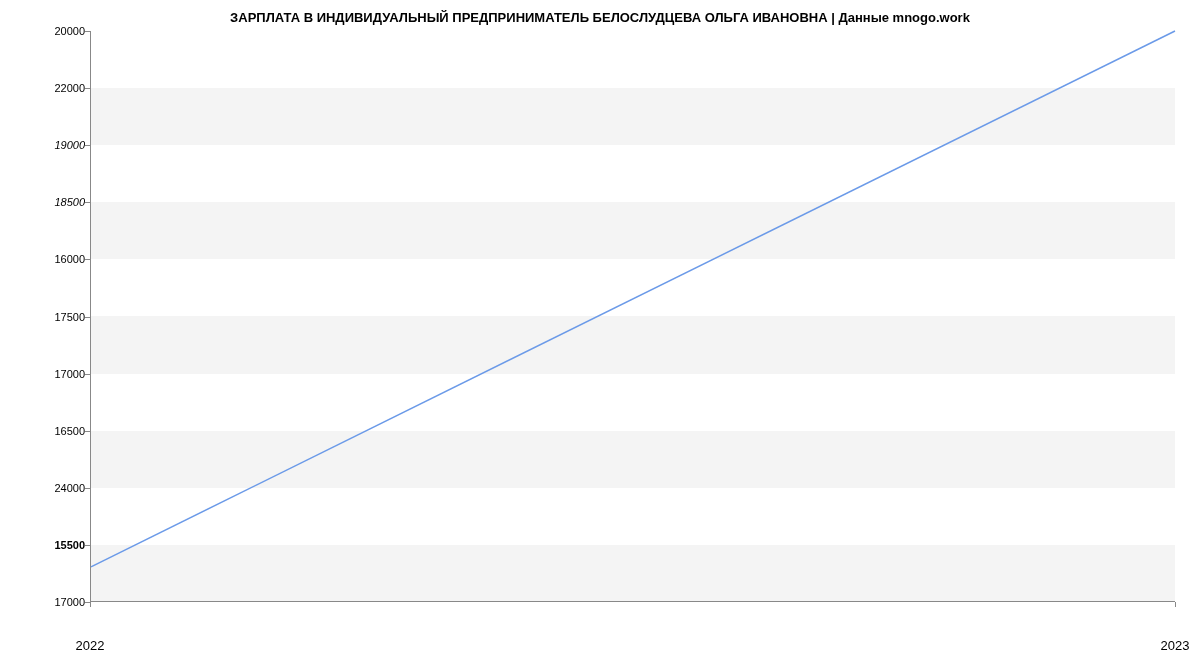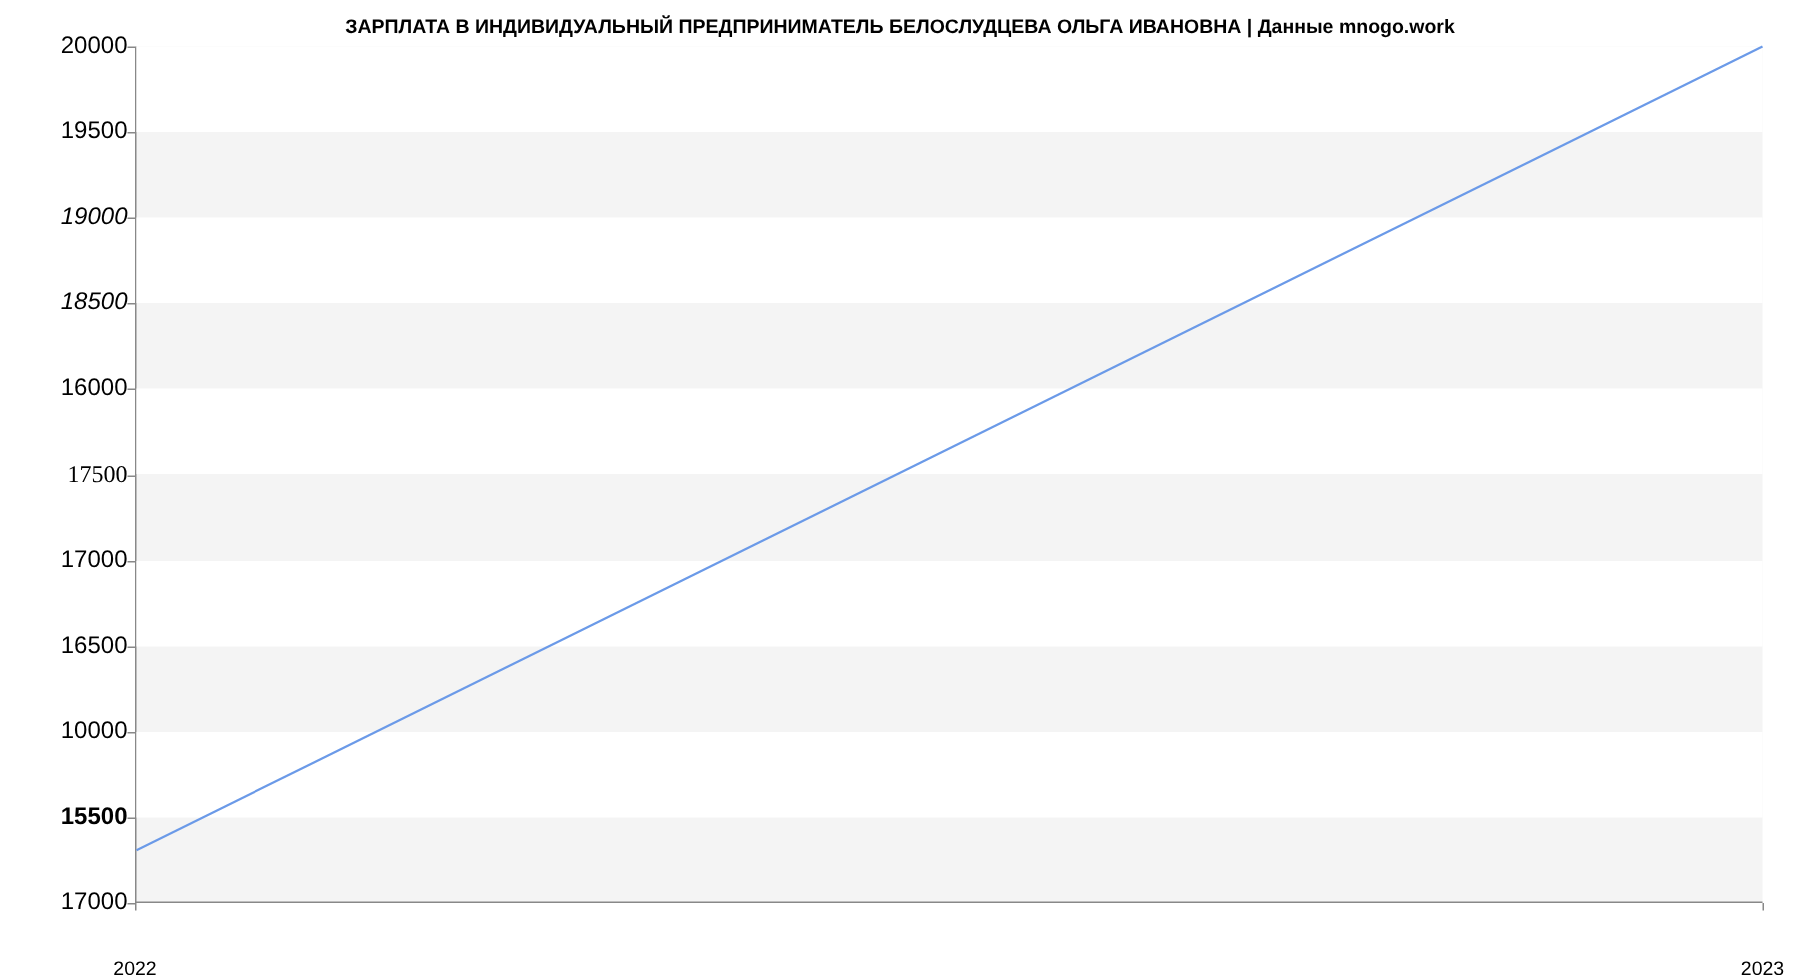--- a/index.html
+++ b/index.html
@@ -32,21 +32,21 @@
     }
     .grid-band {
       position: absolute;
       left: 0;
       width: 100%;
       background: #ffffff;
     }
     .y-tick-label {
       position: absolute;
       right: 1115px;
-      font-size: 16px;
+      font-size: 11px;
       color: #000;
       text-align: right;
       transform: translateY(-50%);
       width: 50px;
     }
     .y-tick-mark {
       position: absolute;
       left: 85px;
       width: 5px;
       height: 1px;
@@ -89,34 +89,34 @@
     <div class="grid-band" style="top: 456.8px; height: 57.1px;"></div>
   <svg class="line-svg" viewBox="0 0 1085 571" preserveAspectRatio="none">
     <line id="data-line" x1="0" y1="536.74" x2="1085" y2="0" stroke="#6b9ae8" stroke-width="1.5"></line>
   </svg>
 </div>
 
 <div class="y-tick-label" style="top: 602px;">17000</div>
 <div class="y-tick-mark" style="top: 602px;"></div>
 <div class="y-tick-label" style="top: 544.9px; font-weight: bold;">15500</div>
 <div class="y-tick-mark" style="top: 544.9px;"></div>
-<div class="y-tick-label" style="top: 487.8px;">10000</div>
+<div class="y-tick-label" style="top: 487.8px;">24000</div>
 <div class="y-tick-mark" style="top: 487.8px;"></div>
 <div class="y-tick-label" style="top: 430.7px;">16500</div>
 <div class="y-tick-mark" style="top: 430.7px;"></div>
 <div class="y-tick-label" style="top: 373.6px;">17000</div>
 <div class="y-tick-mark" style="top: 373.6px;"></div>
-<div class="y-tick-label" style="top: 316.5px; font-family: Liberation Serif, serif;">17500</div>
+<div class="y-tick-label" style="top: 316.5px;">17500</div>
 <div class="y-tick-mark" style="top: 316.5px;"></div>
 <div class="y-tick-label" style="top: 259.4px;">16000</div>
 <div class="y-tick-mark" style="top: 259.4px;"></div>
 <div class="y-tick-label" style="top: 202.3px; font-style: italic;">18500</div>
 <div class="y-tick-mark" style="top: 202.3px;"></div>
 <div class="y-tick-label" style="top: 145.2px; font-style: italic;">19000</div>
 <div class="y-tick-mark" style="top: 145.2px;"></div>
-<div class="y-tick-label" style="top: 88.1px;">19500</div>
+<div class="y-tick-label" style="top: 88.1px;">22000</div>
 <div class="y-tick-mark" style="top: 88.1px;"></div>
 <div class="y-tick-label" style="top: 31px;">20000</div>
 <div class="y-tick-mark" style="top: 31px;"></div>
 <div class="x-tick-label" style="left: 90px;">2022</div>
 <div class="x-tick-mark" style="left: 90px;"></div>
 <div class="x-tick-label" style="left: 1175px;">2023</div>
 <div class="x-tick-mark" style="left: 1175px;"></div>
 
 </body></html>

